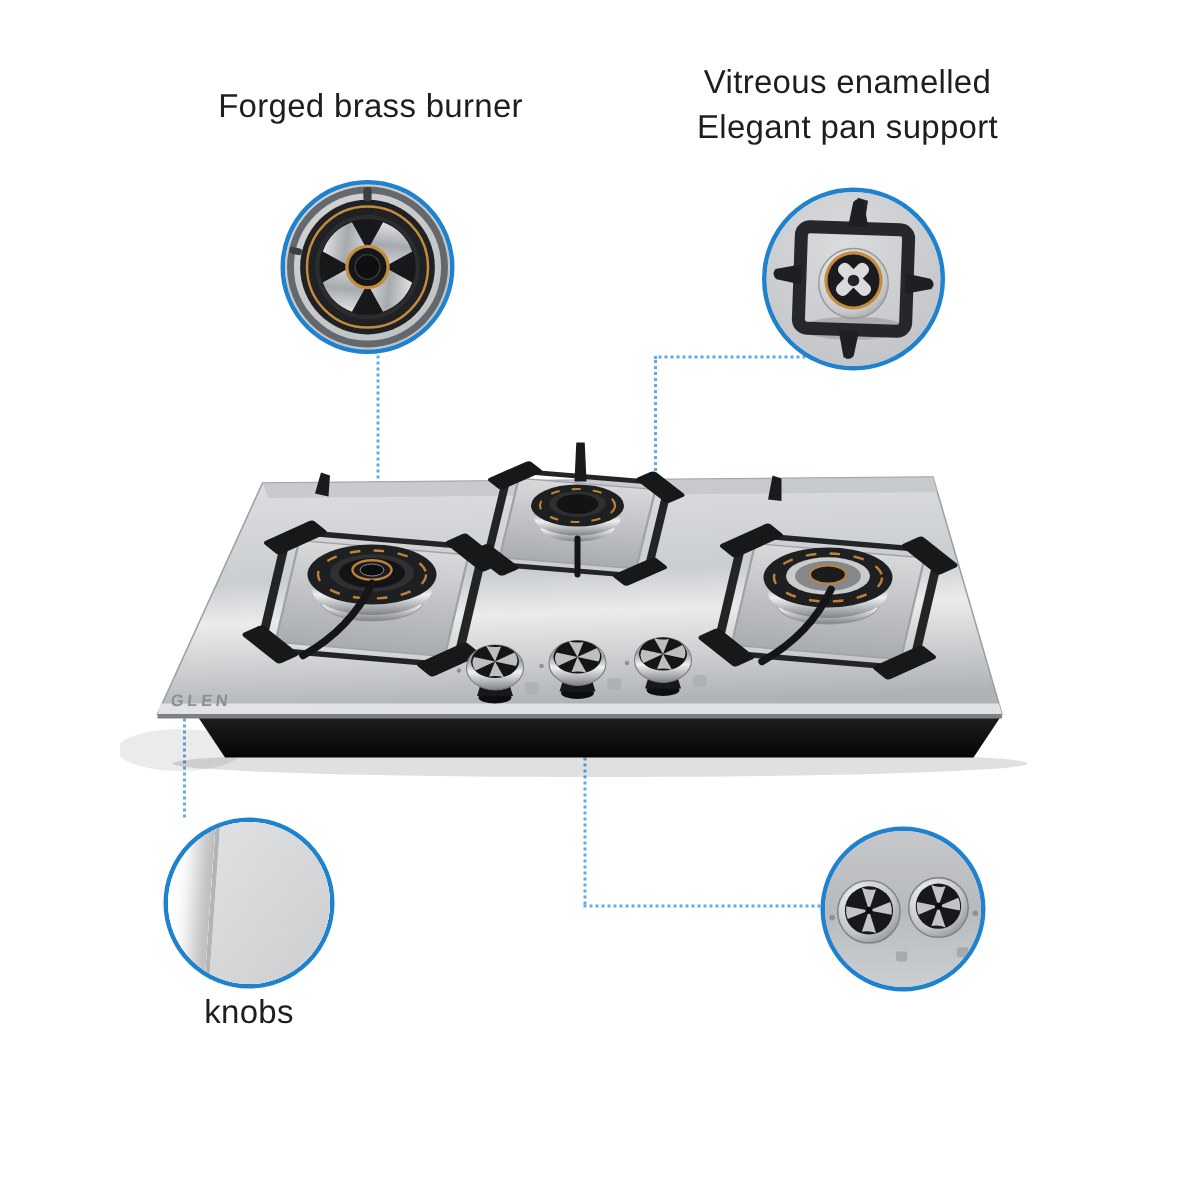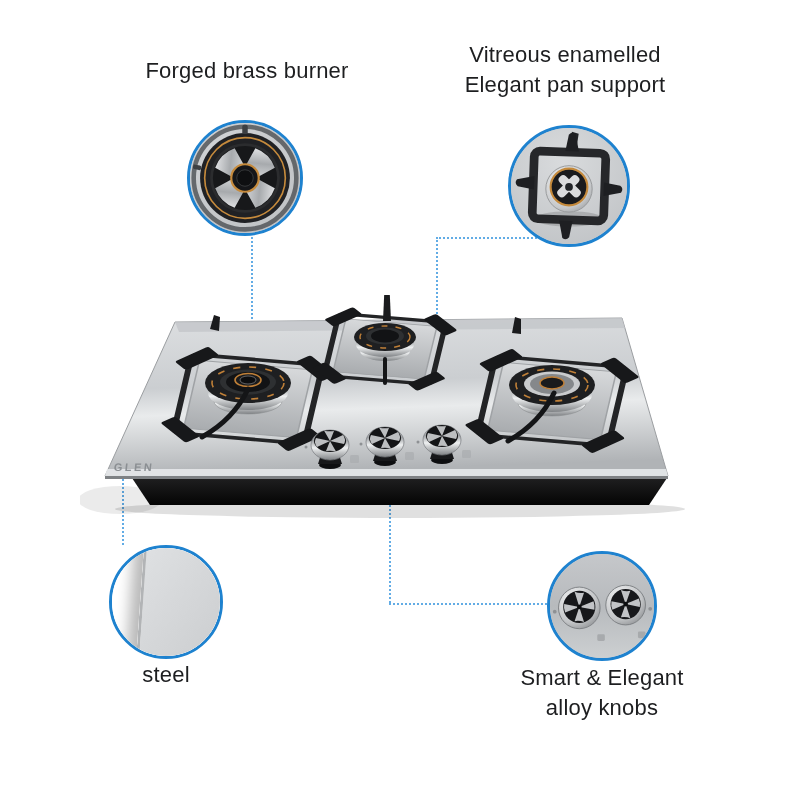--- a/index.html
+++ b/index.html
@@ -40,27 +40,23 @@
   <div class="feature-label" style="left:77px;top:56px;width:340px;">
     <div>Forged brass burner</div>
   </div>
 
   <div class="feature-label" style="left:395px;top:40px;width:340px;">
     <div>Vitreous enamelled</div>
     <div>Elegant pan support</div>
   </div>
 
   <div class="feature-label" style="left:0px;top:660px;width:332px;">
-    <div>steel</div>
-  </div>
-
-  <div class="feature-label" style="left:436px;top:663px;width:332px;">
-    <div>Smart &amp; Elegant</div>
-    <div>alloy knobs</div>
-  </div>
+    <div>knobs</div>
+  </div>
+
 
   <div class="conn-v" style="left:251px;top:237px;height:146px;"></div>
   <div class="arrow down" style="left:244px;top:382px;"></div>
 
   <div class="conn-h" style="left:436px;top:237px;width:112px;"></div>
   <div class="conn-v" style="left:436px;top:237px;height:85px;"></div>
   <div class="arrow down" style="left:429px;top:321px;"></div>
 
   <div class="conn-h" style="left:122px;top:450px;width:20px;"></div>
   <div class="arrow right" style="left:140px;top:443px;"></div>

